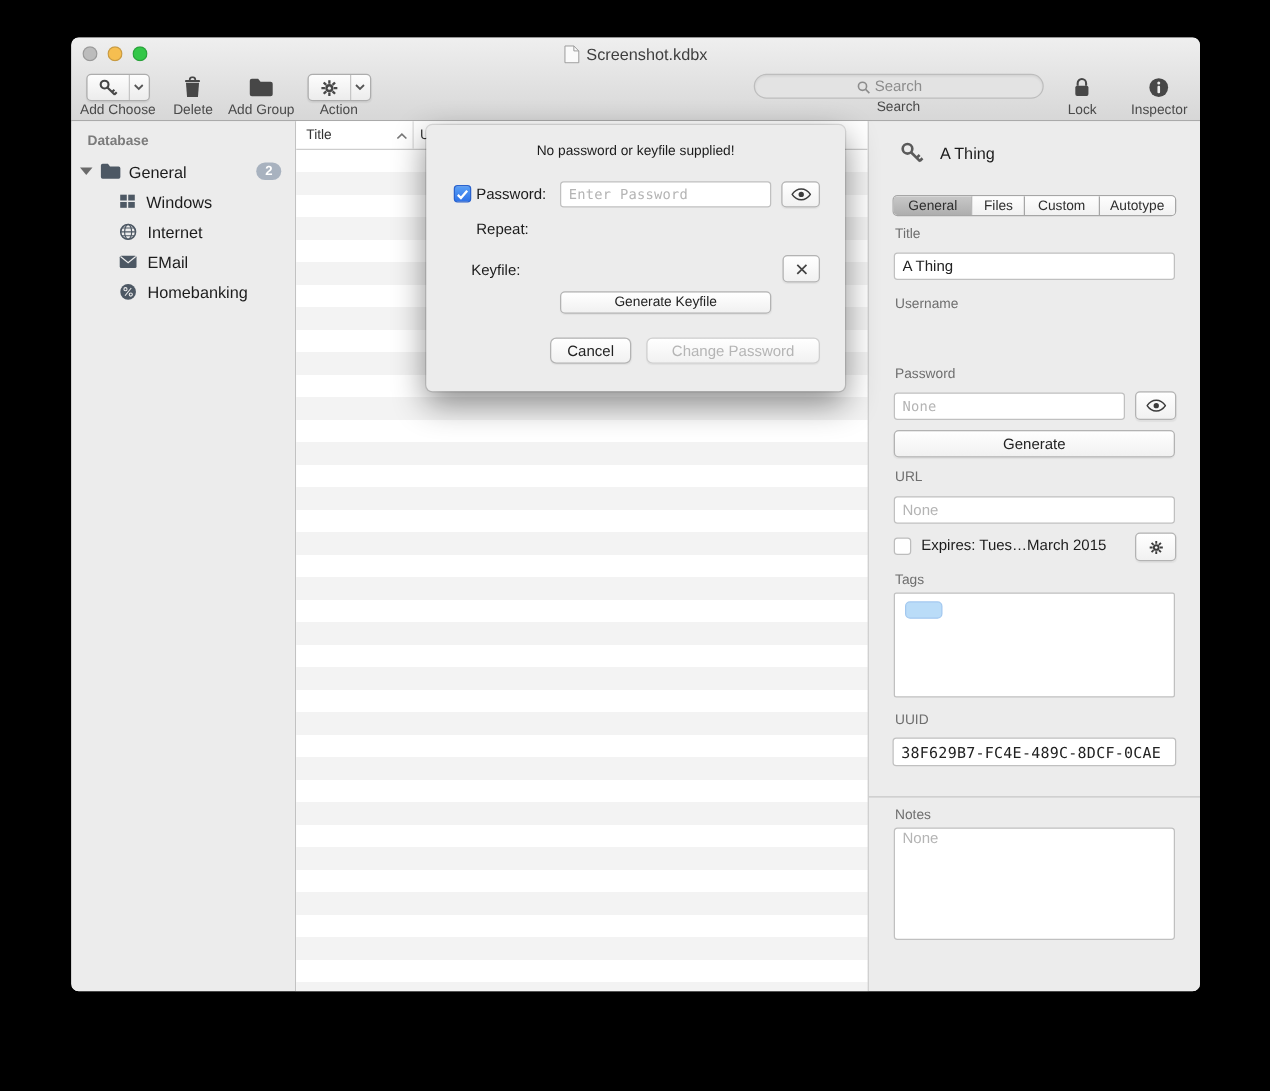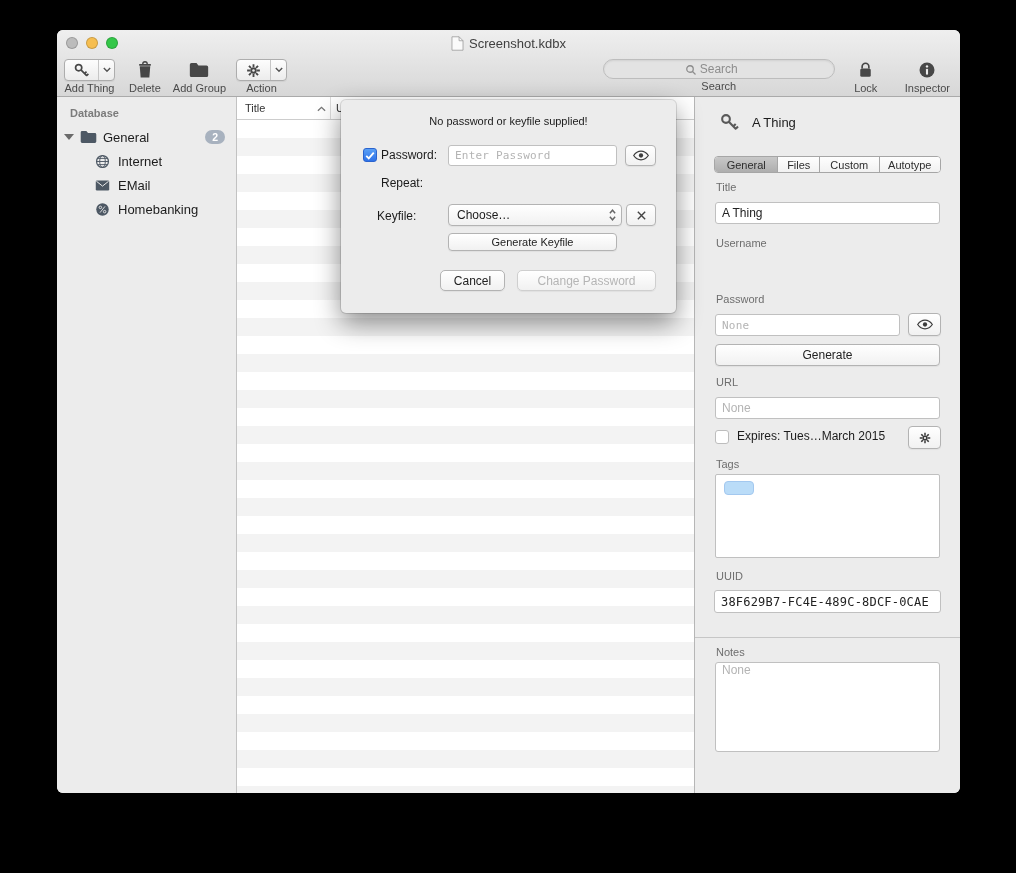--- a/index.html
+++ b/index.html
@@ -132,21 +132,21 @@
                   <circle cx="8" cy="8" r="4.4" fill="none" stroke="#474747" stroke-width="2.4"></circle>
                   <path d="M11.2 11.2 19.6 19.6 M16.4 16.4l2.7-2.7 M19.2 19.2l2.5-2.5" stroke="#474747" stroke-width="2.4" fill="none"></path>
                 </svg>
             </span>
             <span class="arrow">
               <svg width="8" height="6" viewBox="0 0 10 7">
                   <path d="M1 1l4 4 4-4" stroke="#555" stroke-width="1.8" fill="none"></path>
                 </svg>
             </span>
           </div>
-          <span class="tlabel">Add Thing</span>
+          <span class="tlabel">Add Choose</span>
         </div>
 
         <div class="titem" style="margin-right:12px;">
           <div class="tbtn iconbtn">
             <span>
               <svg width="16" height="18" viewBox="0 0 20 24">
                   <path d="M3 7h14l-1.2 15H4.2z" fill="#474747"></path>
                   <rect x="2" y="4" width="16" height="2.2" rx="1" fill="#474747"></rect>
                   <path d="M7 4c0-1.7 1.3-3 3-3s3 1.3 3 3" fill="none" stroke="#474747" stroke-width="1.8"></path>
                 </svg>
@@ -244,20 +244,31 @@
             <svg width="17" height="14" viewBox="0 0 24 19">
                 <path d="M1 3a2 2 0 0 1 2-2h6l2.3 3H21a2 2 0 0 1 2 2v10a2 2 0 0 1-2 2H3a2 2 0 0 1-2-2z" fill="#4d5864"></path>
               </svg>
           </span>
           <span>General</span>
           <span class="badge">2</span>
         </div>
 
         <div class="sb-item">
           <span>
+            <svg width="14" height="14" viewBox="0 0 24 24" fill="#4d5864">
+                <rect x="2" y="3" width="9" height="8"></rect>
+                <rect x="13" y="3" width="9" height="8"></rect>
+                <rect x="2" y="13" width="9" height="8"></rect>
+                <rect x="13" y="13" width="9" height="8"></rect>
+              </svg>
+          </span>
+          <span>Windows</span>
+        </div>
+        <div class="sb-item">
+          <span>
             <svg width="15" height="15" viewBox="0 0 24 24">
                 <circle cx="12" cy="12" r="9.5" fill="none" stroke="#4d5864" stroke-width="2"></circle>
                 <ellipse cx="12" cy="12" rx="4.5" ry="9.5" fill="none" stroke="#4d5864" stroke-width="1.5"></ellipse>
                 <path d="M2.5 12h19M4 7h16M4 17h16" stroke="#4d5864" stroke-width="1.5"></path>
               </svg>
           </span>
           <span>Internet</span>
         </div>
         <div class="sb-item">
           <span>
@@ -391,29 +402,20 @@
           <svg width="16" height="11" viewBox="0 0 24 16">
               <path d="M1 8s4.5-6.5 11-6.5S23 8 23 8s-4.5 6.5-11 6.5S1 8 1 8z" fill="none" stroke="#3c3c3c" stroke-width="1.8"></path>
               <circle cx="12" cy="8" r="3.2" fill="#3c3c3c"></circle>
             </svg>
         </span>
       </div>
 
       <span class="dlabel dl-rep">Repeat:</span>
 
       <span class="dlabel dl-key">Keyfile:</span>
-      <div class="btn popup">
-        <span class="pv">Choose…</span>
-        <span>
-          <svg width="9" height="14" viewBox="0 0 10 16">
-              <path d="M2 6l3-3.5L8 6" stroke="#666" stroke-width="1.6" fill="none"></path>
-              <path d="M2 10l3 3.5L8 10" stroke="#666" stroke-width="1.6" fill="none"></path>
-            </svg>
-        </span>
-      </div>
       <div class="btn xbtn">
         <span>
           <svg width="11" height="11" viewBox="0 0 12 12">
               <path d="M2 2l8 8M10 2l-8 8" stroke="#444" stroke-width="1.5"></path>
             </svg>
         </span>
       </div>
 
       <div class="btn genkey">Generate Keyfile</div>
 

